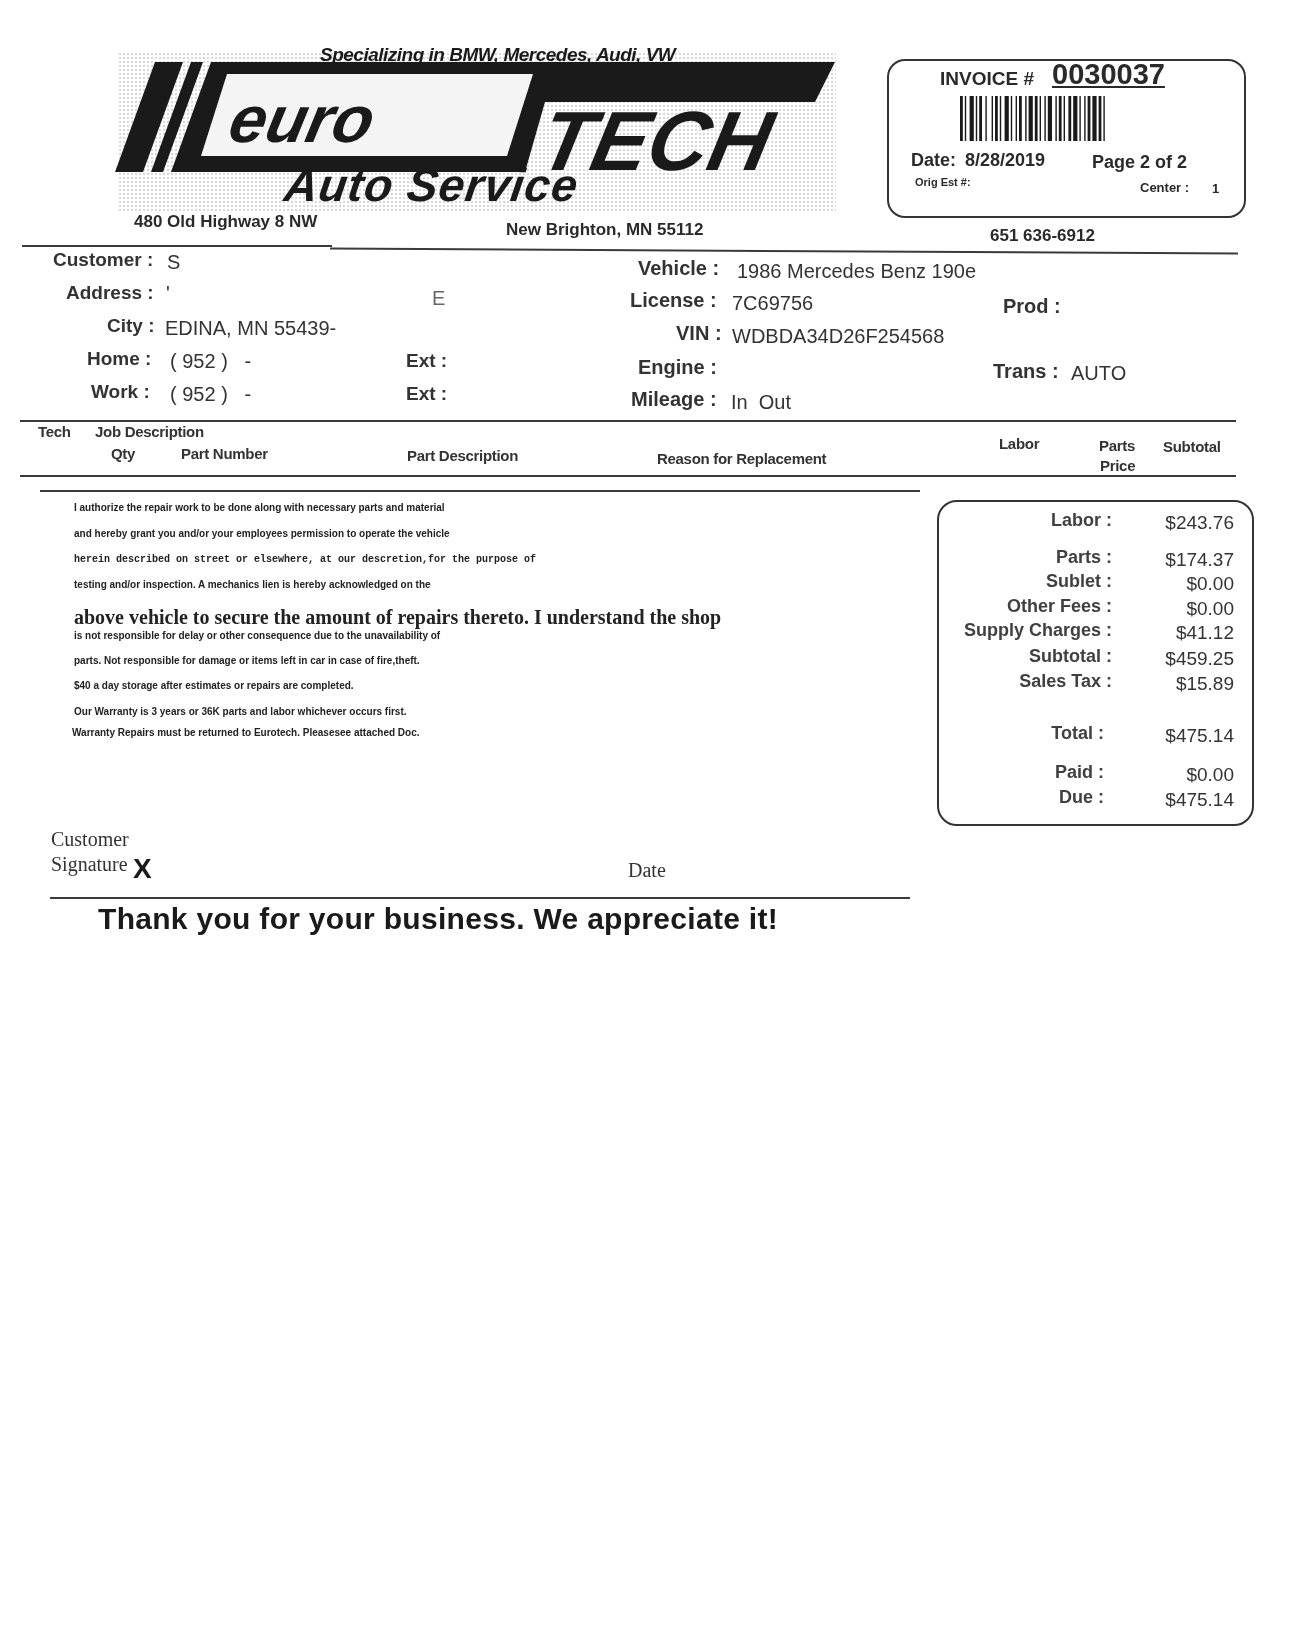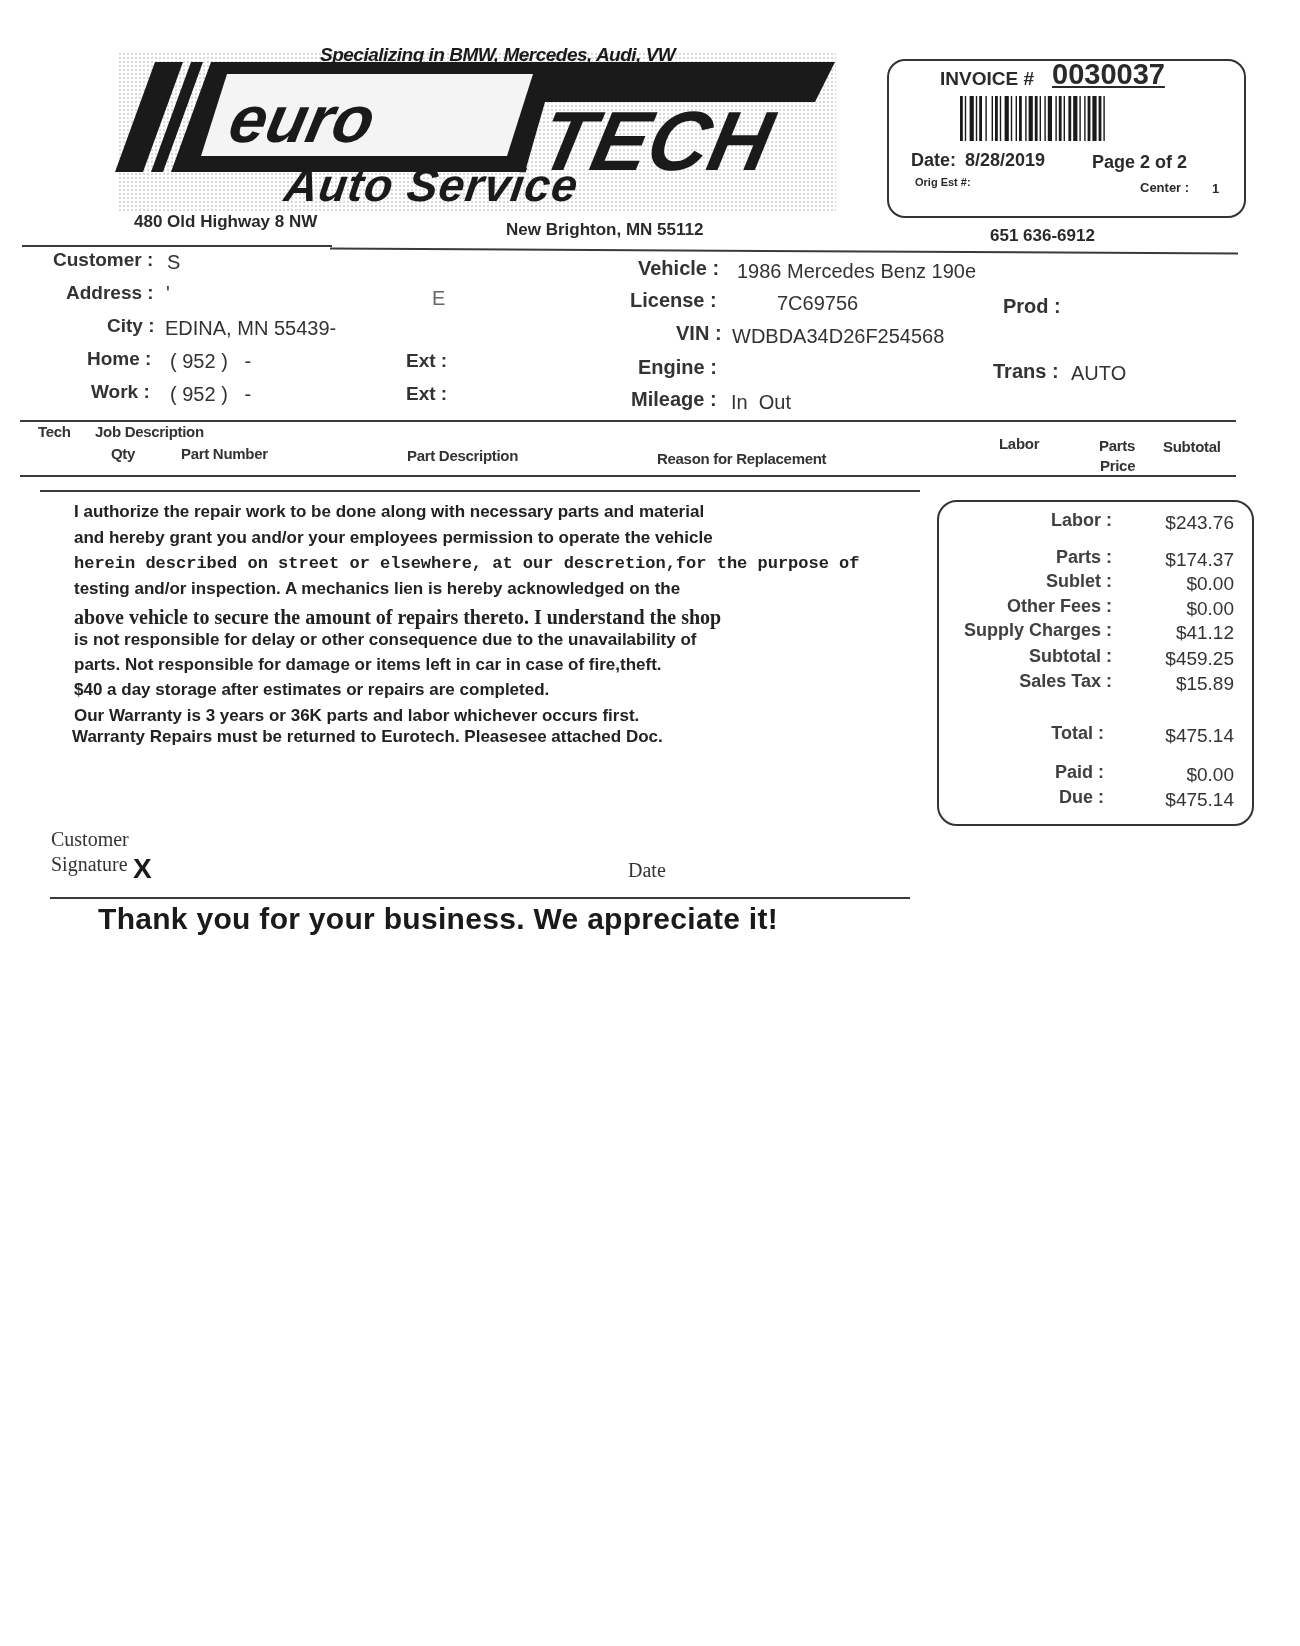--- a/index.html
+++ b/index.html
@@ -21,21 +21,21 @@
   .inv-box { position: absolute; left: 887px; top: 59px; width: 355px; height: 155px;
              border: 2px solid #333; border-radius: 18px; }
   .barcode { position: absolute; left: 960px; top: 96px; width: 215px; height: 45px; }
 
   .rule { position: absolute; height: 2px; background: #3a3a3a; }
 
   .hdr-label { font-size: 15px; font-weight: bold; color: #333; letter-spacing: -0.3px; }
   .field-l { font-size: 19px; font-weight: bold; color: #333; }
   .field-v { font-size: 20px; color: #333; }
 
-  .terms { left: 74px; width: 660px; font-size: 17px; font-weight: bold; color: #222; }
+  .terms { left: 74px; width: 660px; font-size: 10px; font-weight: bold; color: #222; }
   .terms.serif { font-family: "Liberation Serif", serif; font-size: 20px; }
 
   .tot-box { position: absolute; left: 937px; top: 500px; width: 313px; height: 322px;
              border: 2px solid #333; border-radius: 20px; }
   .tot-l { font-size: 18px; font-weight: bold; color: #404040; text-align: left; }
   .tot-v { font-size: 19px; color: #333; text-align: right; }
 
   .sig { font-family: "Liberation Serif", serif; font-size: 20px; color: #333; }
   .thanks { left: 98px; top: 902px; font-size: 30px; font-weight: bold; color: #1a1a1a; letter-spacing: 0.3px; }
 </style>
@@ -115,21 +115,21 @@
 <div class="abs field-l" style="left:87px;top:348px;">Home :</div>
 <div class="abs field-v" style="left:170px;top:350px;white-space:pre;">( 952 )   -</div>
 <div class="abs field-l" style="left:406px;top:350px;">Ext :</div>
 <div class="abs field-l" style="left:91px;top:381px;">Work :</div>
 <div class="abs field-v" style="left:170px;top:383px;white-space:pre;">( 952 )   -</div>
 <div class="abs field-l" style="left:406px;top:383px;">Ext :</div>
 
 <div class="abs field-l" style="left:638px;top:257px;font-size:20px;">Vehicle :</div>
 <div class="abs field-v" style="left:737px;top:260px;">1986 Mercedes Benz 190e</div>
 <div class="abs field-l" style="left:630px;top:289px;font-size:20px;">License :</div>
-<div class="abs field-v" style="left:732px;top:292px;margin-left:45px;">7C69756</div>
+<div class="abs field-v" style="left:732px;top:292px;">7C69756</div>
 <div class="abs field-l" style="left:1003px;top:295px;font-size:20px;">Prod :</div>
 <div class="abs field-l" style="left:676px;top:322px;font-size:20px;">VIN :</div>
 <div class="abs field-v" style="left:732px;top:325px;">WDBDA34D26F254568</div>
 <div class="abs field-l" style="left:638px;top:356px;font-size:20px;">Engine :</div>
 <div class="abs field-l" style="left:993px;top:360px;font-size:20px;">Trans :</div>
 <div class="abs field-v" style="left:1071px;top:362px;">AUTO</div>
 <div class="abs field-l" style="left:631px;top:388px;font-size:20px;">Mileage :</div>
 <div class="abs field-v" style="left:731px;top:391px;white-space:pre;">In  Out</div>
 
 <div class="rule" style="left:20px;top:420px;width:1216px;"></div>

